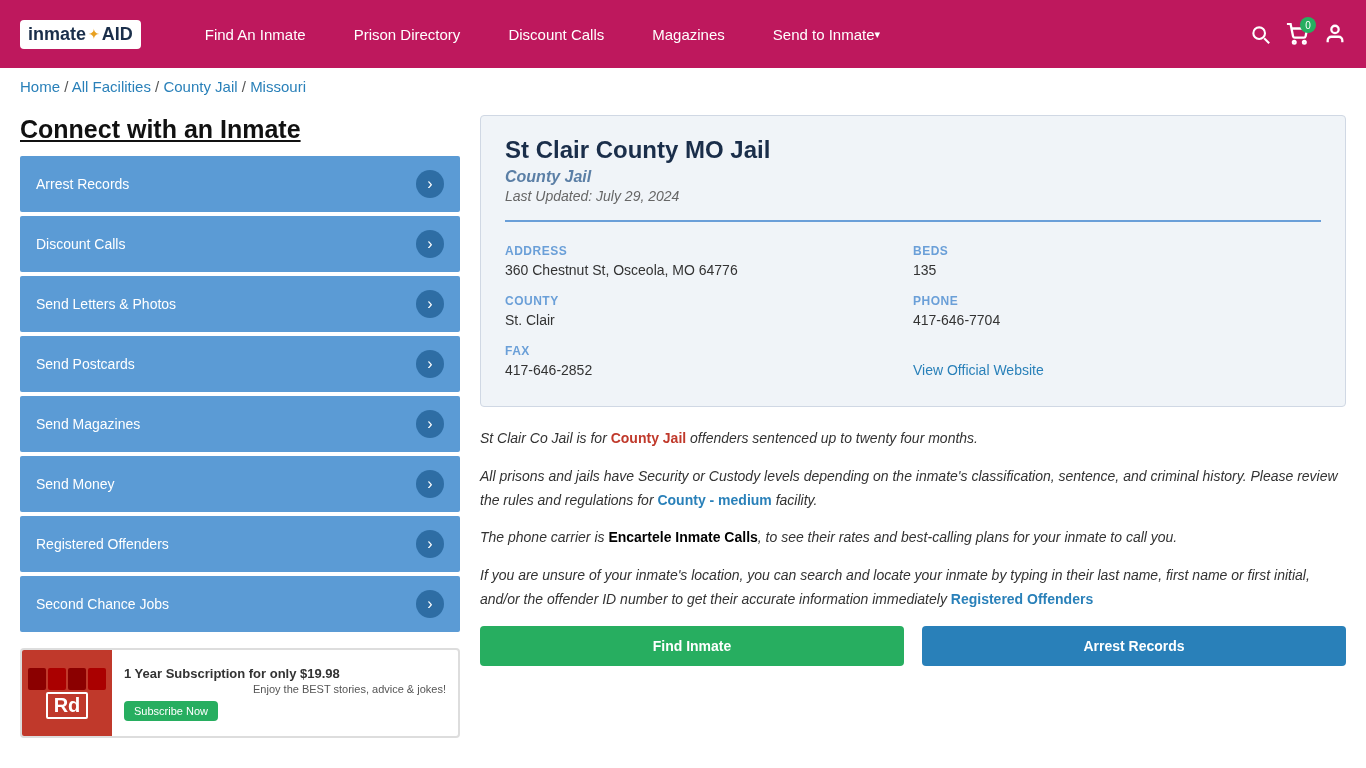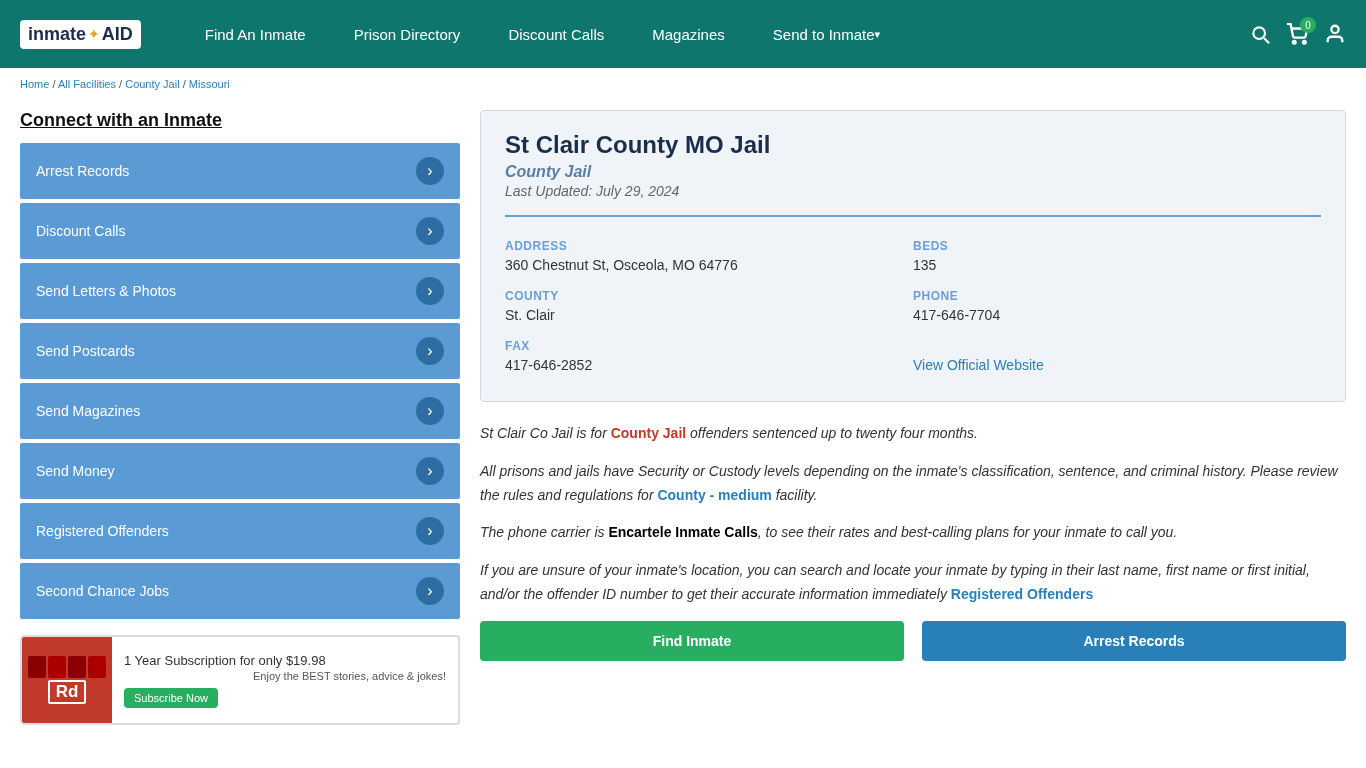--- a/index.html
+++ b/index.html
@@ -1,20 +1,20 @@
 <!DOCTYPE html>
 <html><head>
   <meta charset="utf-8">
   <style>
     * { box-sizing: border-box; margin: 0; padding: 0; }
     body { font-family: Arial, sans-serif; font-size: 14px; color: #333; background: #fff; }
 
     
     .navbar {
-      background: #0f766e;
+      background: #be185d;
       display: flex;
       align-items: center;
       padding: 0 20px;
       height: 68px;
     }
     .navbar-logo {
       margin-right: 40px;
       display: flex;
       align-items: center;
     }
@@ -74,41 +74,41 @@
       width: 16px;
       height: 16px;
       display: flex;
       align-items: center;
       justify-content: center;
     }
 
     
     .breadcrumb {
       padding: 10px 20px;
-      font-size: 11px;
+      font-size: 15px;
       color: #555;
     }
     .breadcrumb a { color: #2980b9; text-decoration: none; }
     .breadcrumb span { color: #555; }
 
     
     .main-container {
       display: flex;
       padding: 10px 20px 20px 20px;
       gap: 20px;
       max-width: 1366px;
     }
 
     
     .sidebar {
       width: 440px;
       flex-shrink: 0;
     }
     .sidebar-title {
-      font-size: 18px;
+      font-size: 25px;
       font-weight: 900;
       text-decoration: underline;
       margin-bottom: 12px;
       color: #111;
     }
     .sidebar-btn {
       display: flex;
       align-items: center;
       justify-content: space-between;
       background: #5b9bd5;
@@ -150,30 +150,30 @@
       height: 100%;
       display: flex;
       align-items: center;
       justify-content: center;
       flex-direction: column;
       flex-shrink: 0;
     }
     .ad-rd-logo {
       color: #fff;
       font-weight: 900;
-      font-size: 17px;
+      font-size: 20px;
       border: 2px solid #fff;
       padding: 0 6px;
       border-radius: 2px;
     }
     .ad-content {
       padding: 8px 12px;
       flex: 1;
     }
-    .ad-title { font-size: 13px; font-weight: normal; color: #333; }
+    .ad-title { font-size: 13px; font-weight: bold; color: #333; }
     .ad-sub { font-size: 11px; color: #555; margin: 2px 0; text-align: right; }
     .ad-btn {
       background: #27ae60;
       color: #fff;
       border: none;
       padding: 4px 10px;
       font-size: 11px;
       border-radius: 4px;
       cursor: pointer;
       margin-top: 4px;

